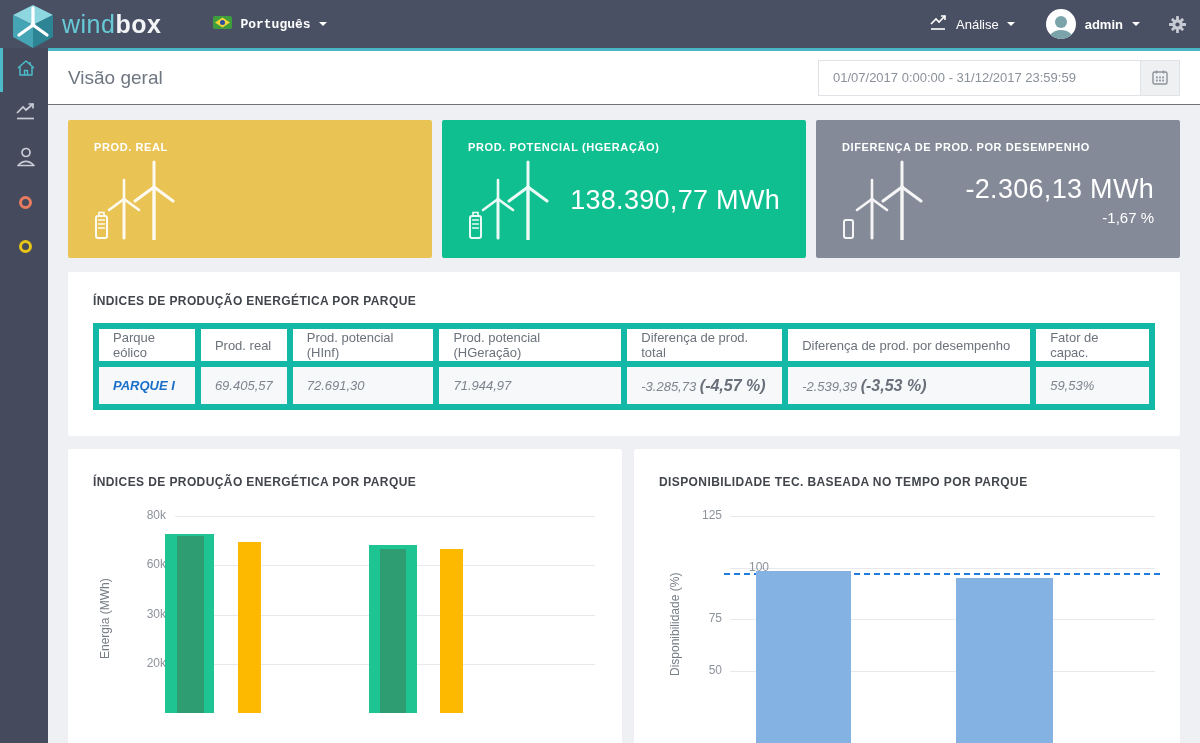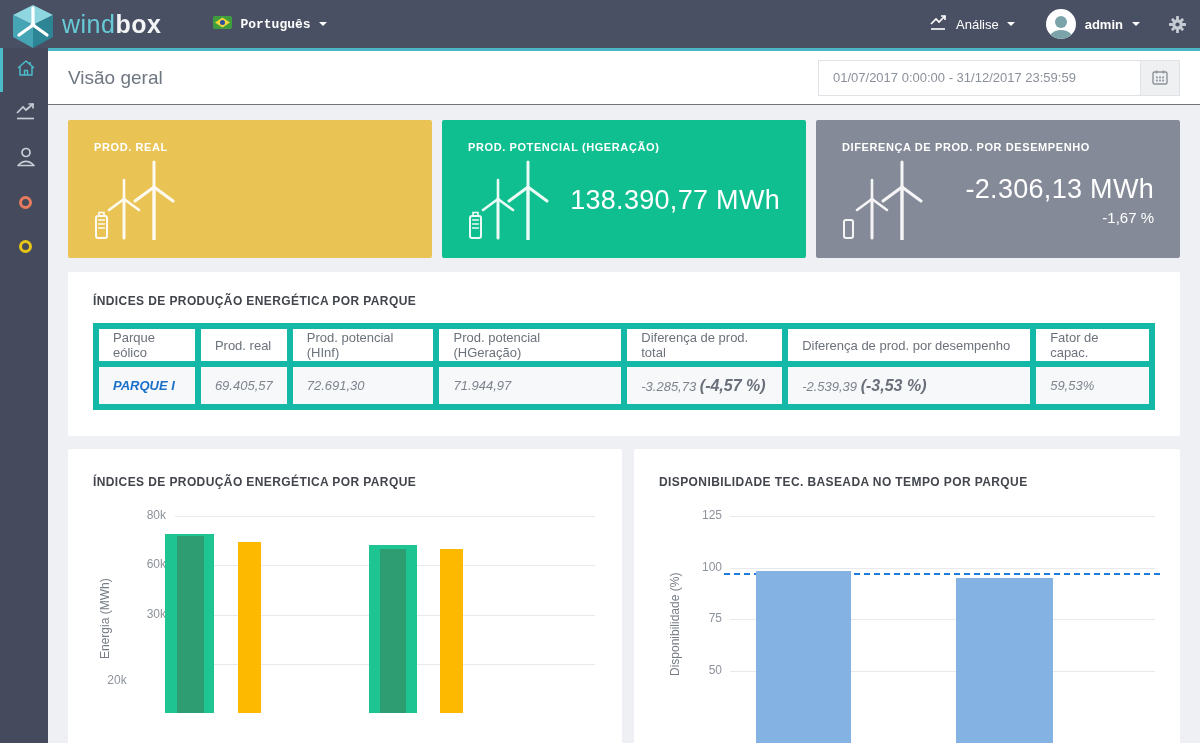--- a/index.html
+++ b/index.html
@@ -320,21 +320,21 @@
         </tbody>
       </table>
     </div>
 
     <div class="charts-row">
       <div class="chart-card left">
         <span class="chart-title">ÍNDICES DE PRODUÇÃO ENERGÉTICA POR PARQUE</span>
         <span class="ylabel" style="left:30px; top:80px; height:180px;">Energia (MWh)</span>
         <div class="plot" id="energy-plot">
             <div class="gridline" style="left: 107px; width: 420px; top: 215px;"></div>
-            <div class="tick-label" style="width: 98px; top: 224px; text-align: center;">20k</div>
+            <div class="tick-label" style="width: 98px; top: 207px;">20k</div>
             <div class="gridline" style="left: 107px; width: 420px; top: 165.667px;"></div>
             <div class="tick-label" style="width: 98px; top: 157.667px;">30k</div>
             <div class="gridline" style="left: 107px; width: 420px; top: 116.333px;"></div>
             <div class="tick-label" style="width: 98px; top: 108.333px;">60k</div>
             <div class="gridline" style="left: 107px; width: 420px; top: 67px;"></div>
             <div class="tick-label" style="width: 98px; top: 59px;">80k</div>
             <div class="bar" style="left: 97px; width: 49px; top: 85.0281px; height: 179.305px; background: rgb(30, 196, 146);"></div>
             <div class="bar" style="left: 301px; width: 48px; top: 95.6415px; height: 168.692px; background: rgb(30, 196, 146);"></div>
             <div class="bar" style="left: 109px; width: 27px; top: 86.8691px; height: 177.464px; background: rgb(47, 157, 114);"></div>
             <div class="bar" style="left: 312px; width: 26px; top: 100.434px; height: 163.9px; background: rgb(47, 157, 114);"></div>
@@ -344,21 +344,21 @@
       </div>
       <div class="chart-card right">
         <span class="chart-title">DISPONIBILIDADE TEC. BASEADA NO TEMPO POR PARQUE</span>
         <span class="ylabel" style="left:34px; top:80px; height:190px;">Disponibilidade (%)</span>
         <div class="plot" id="avail-plot">
             <div class="gridline" style="left: 96px; width: 425px; top: 222px;"></div>
             <div class="tick-label" style="width: 88px; top: 214px;">50</div>
             <div class="gridline" style="left: 96px; width: 425px; top: 170.333px;"></div>
             <div class="tick-label" style="width: 88px; top: 162.333px;">75</div>
             <div class="gridline" style="left: 96px; width: 425px; top: 118.667px;"></div>
-            <div class="tick-label" style="width: 88px; top: 110.667px;">100</div>
+            <div class="tick-label" style="width: 88px; top: 110.667px; margin-left: 47px;">100</div>
             <div class="gridline" style="left: 96px; width: 425px; top: 67px;"></div>
             <div class="tick-label" style="width: 88px; top: 59px;">125</div>
             <div class="threshold" style="left: 90px; width: 436px; top: 124.453px; border-color: rgb(31, 125, 224);"></div>
             <div class="bar" style="left: 122px; width: 95px; top: 121.56px; height: 203.773px; background: rgb(132, 178, 226);"></div>
             <div class="bar" style="left: 322px; width: 97px; top: 129.413px; height: 195.92px; background: rgb(132, 178, 226);"></div>
           </div>
       </div>
     </div>
   </div>
 </div>

